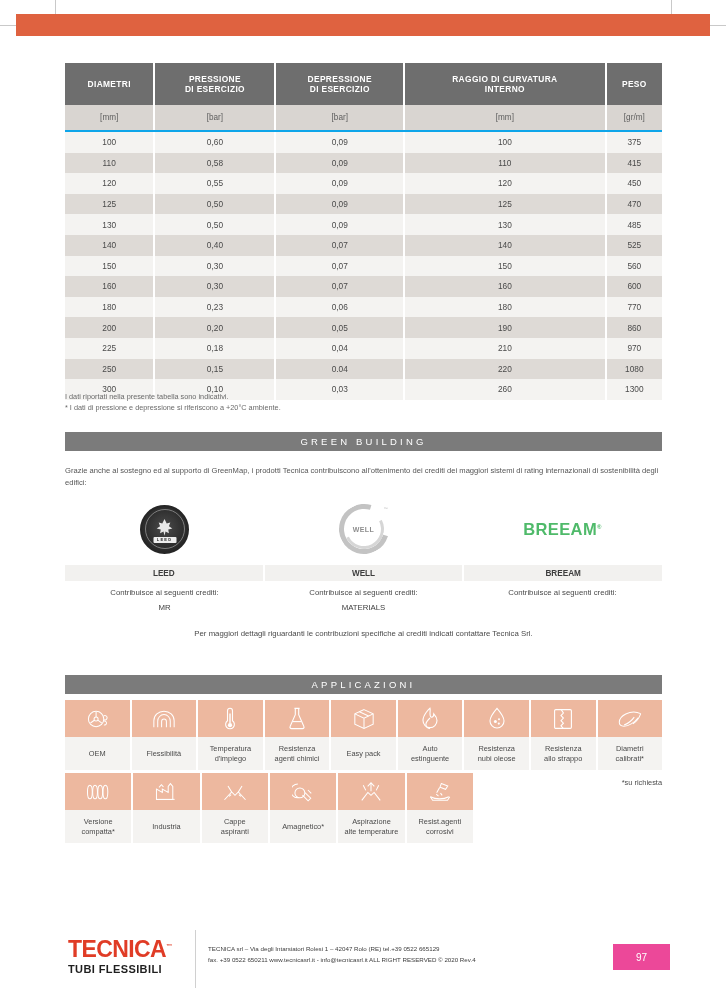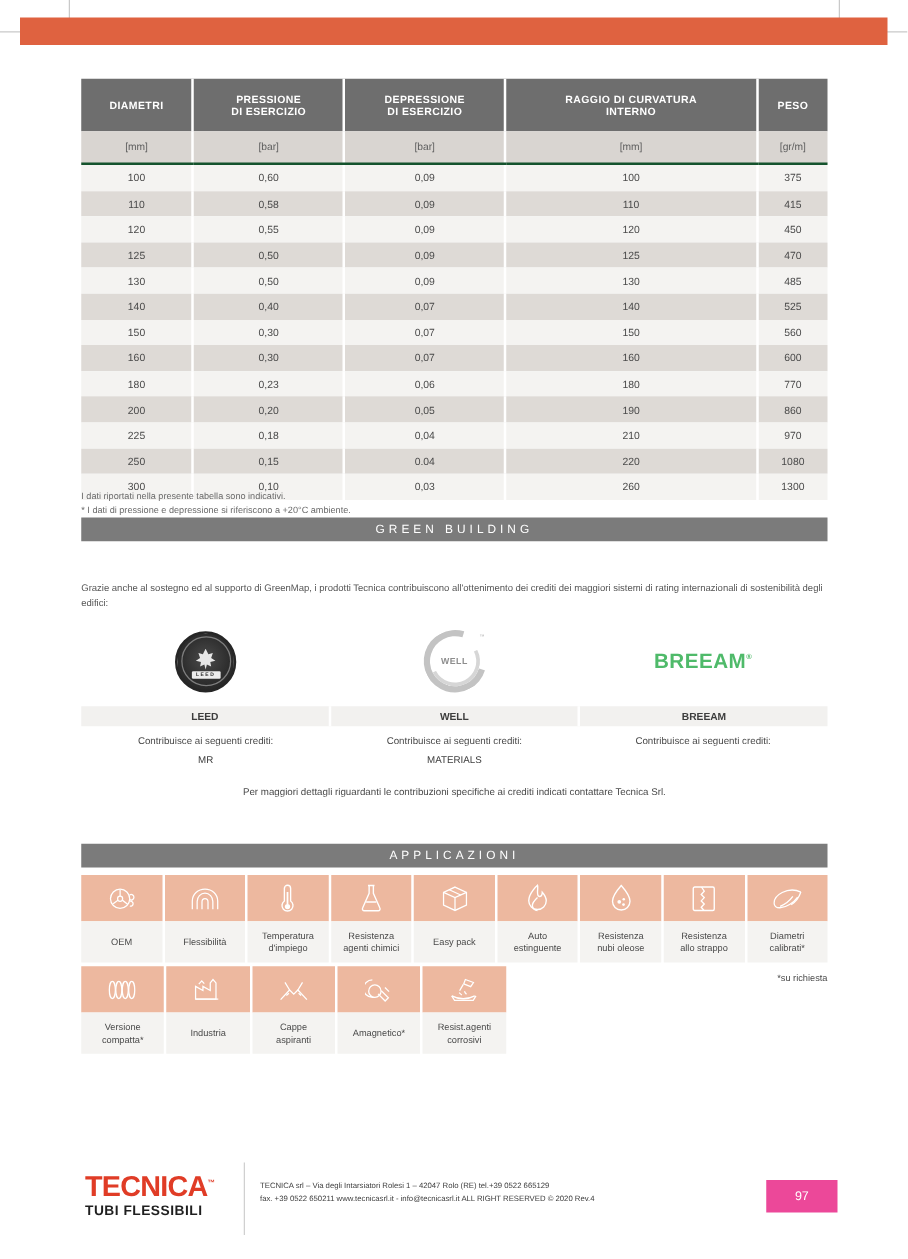--- a/index.html
+++ b/index.html
@@ -29,36 +29,36 @@
   .spec-table thead th {
     background: #6e6e6e; color: #ffffff;
     font-weight: bold; font-size: 8.4px;
     letter-spacing: .35px; line-height: 1.25;
     padding: 10px 3px; height: 42px;
     text-transform: uppercase;
   }
   .unit-row td {
     background: #d9d5d1; color: #5e5e5e;
     padding: 8px 3px; font-size: 8.2px;
-    border-bottom: 2px solid #14532d;
+    border-bottom: 2px solid #0ea5e9;
   }
   .data-row td { padding: 5.3px 3px; color: #4a4a4a; }
   .data-row.odd td { background: #f4f3f1; }
   .data-row.even td { background: #dedad6; }
 
   .table-notes { position: absolute; left: 65px; top: 392px; font-size: 7.3px; color: #6a6a6a; line-height: 1.5; }
 
   
   .section-bar {
     position: absolute; left: 65px; width: 597px; height: 19px;
     background: #7b7b7b; color: #ffffff;
     font-size: 9.5px; letter-spacing: 3.2px; font-weight: normal;
     display: flex; align-items: center; justify-content: center;
   }
-  #green-bar { top: 414px; }
+  #green-bar { top: 432px; }
   #appl-bar { top: 675px; }
 
   .intro-text { position: absolute; left: 65px; top: 465px; width: 600px; font-size: 7.6px; color: #555; line-height: 1.55; }
 
   
   .logo-row { position: absolute; left: 65px; top: 498px; width: 597px; height: 62px; display: flex; }
   .logo-cell { flex: 1; display: flex; align-items: center; justify-content: center; }
 
   .leed-seal {
     width: 49px; height: 49px; border-radius: 50%;
@@ -500,20 +500,32 @@
               <path d="M14.2 12.6l6.2 6.2-2.8 2.8-6.2-6.2"></path>
               <path d="M17.4 9.8l3.6 3.6"></path>
             </svg>
           </div>
           <div class="appl-label">
             <div><span>Amagnetico*</span></div>
           </div>
         </div>
         <div class="appl-cell">
           <div class="appl-icon">
+            <svg width="24" height="21" viewBox="0 0 26 22" fill="none" stroke="#fff" stroke-width="1.1">
+              <path d="M3 20.6 9.6 12 13 15.2 16.4 12l6.6 8.6"></path>
+              <path d="M13 10.6V1.4M9.4 5.4 13 1.4l3.6 4"></path>
+              <path d="M7.4 9.8 4.6 4.2M18.6 9.8l2.8-5.6"></path>
+            </svg>
+          </div>
+          <div class="appl-label">
+            <div><span>Aspirazione</span><br><span>alte temperature</span></div>
+          </div>
+        </div>
+        <div class="appl-cell">
+          <div class="appl-icon">
             <svg width="24" height="20" viewBox="0 0 26 21" fill="none" stroke="#fff" stroke-width="1.1">
               <path d="M14.4 1.4 21.4 4 19 7.6l-6-2.4z"></path>
               <path d="M12.6 5.6 9.4 11.2"></path>
               <path d="M2.6 15.6c3 1.6 6.2 2.4 10 2.4s7-.8 10-2.4" stroke-width="1.3"></path>
               <path d="M2.6 15.6 5 19.4h16.2l2.4-3.8"></path>
               <path d="M9 12.8c.8.8 1.6 1.6 2.4 2M13.6 11.6c.4 1 1 1.8 1.8 2.6"></path>
             </svg>
           </div>
           <div class="appl-label">
             <div><span>Resist.agenti</span><br><span>corrosivi</span></div>

